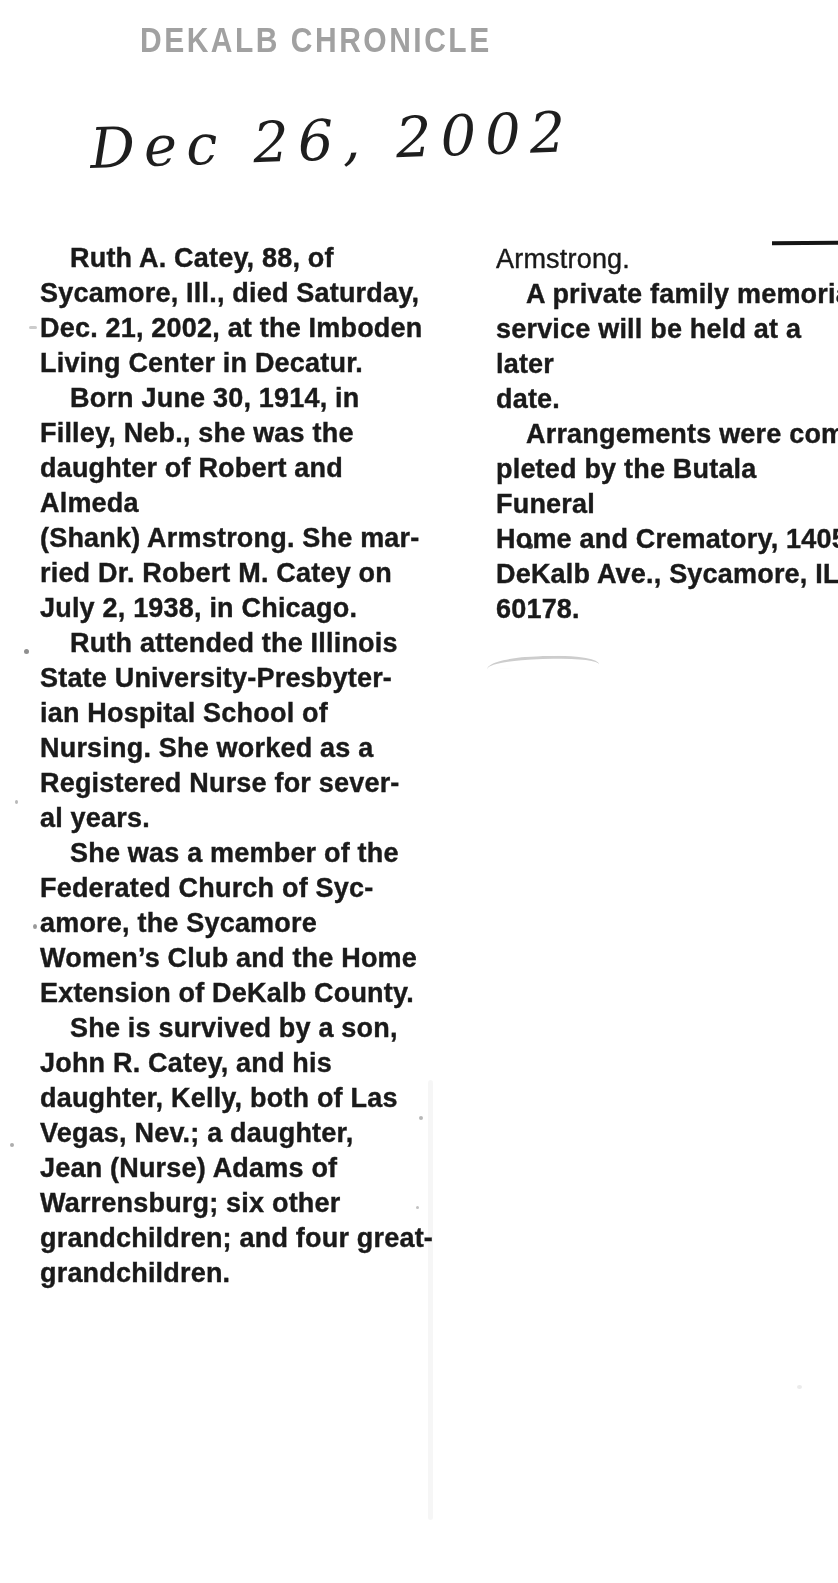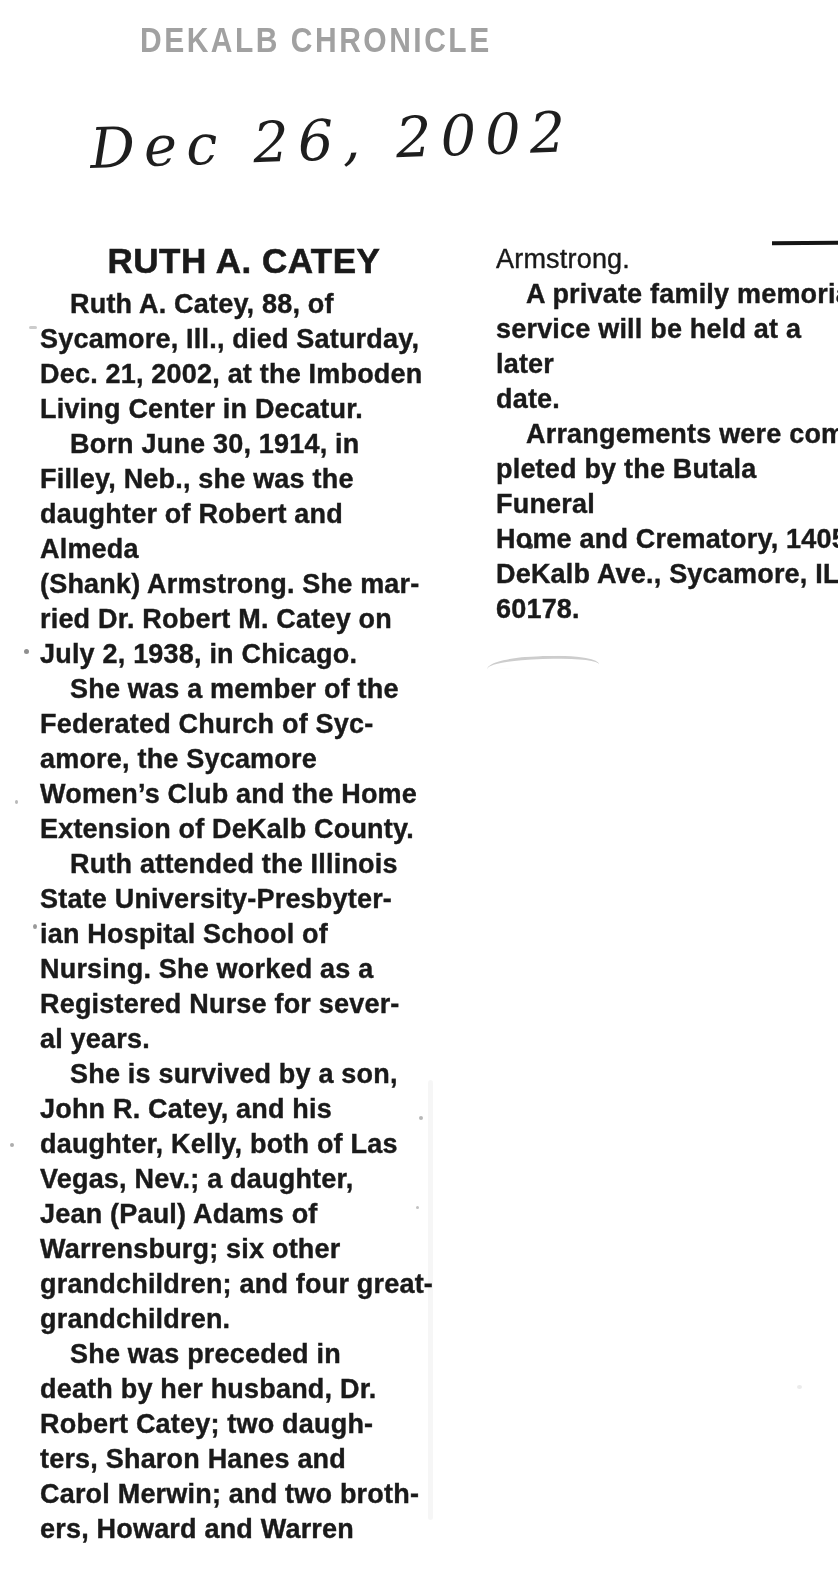--- a/index.html
+++ b/index.html
@@ -61,56 +61,49 @@
 </head>
 <body>
 
 <div class="page">
 
   <div class="stamp">DEKALB CHRONICLE</div>
 
   <div class="handwritten">Dec 26, 2002</div>
 
   <div class="col col-left">
-    <h1 class="headline">RUTH A. CATEY</h1>
     <p class="para indent">Ruth A. Catey, 88, of
 Sycamore, Ill., died Saturday,
 Dec. 21, 2002, at the Imboden
 Living Center in Decatur.</p>
     <p class="para indent">Born June 30, 1914, in
 Filley, Neb., she was the
 daughter of Robert and Almeda
 (Shank) Armstrong. She mar-
 ried Dr. Robert M. Catey on
 July 2, 1938, in Chicago.</p>
-    <p class="para indent">She was a member of the
-Federated Church of Syc-
-amore, the Sycamore
-Women’s Club and the Home
-Extension of DeKalb County.</p>
     <p class="para indent">Ruth attended the Illinois
 State University-Presbyter-
 ian Hospital School of
 Nursing. She worked as a
 Registered Nurse for sever-
 al years.</p>
+    <p class="para indent">She was a member of the
+Federated Church of Syc-
+amore, the Sycamore
+Women’s Club and the Home
+Extension of DeKalb County.</p>
     <p class="para indent">She is survived by a son,
 John R. Catey, and his
 daughter, Kelly, both of Las
 Vegas, Nev.; a daughter,
-Jean (Paul) Adams of
+Jean (Nurse) Adams of
 Warrensburg; six other
 grandchildren; and four great-
 grandchildren.</p>
-    <p class="para indent">She was preceded in
-death by her husband, Dr.
-Robert Catey; two daugh-
-ters, Sharon Hanes and
-Carol Merwin; and two broth-
-ers, Howard and Warren</p>
   </div>
 
   <div class="col col-right">
     <p class="para">Armstrong.</p>
     <p class="para indent">A private family memorial
 service will be held at a later
 date.</p>
     <p class="para indent">Arrangements were com-
 pleted by the Butala Funeral
 Home and Crematory, 1405

